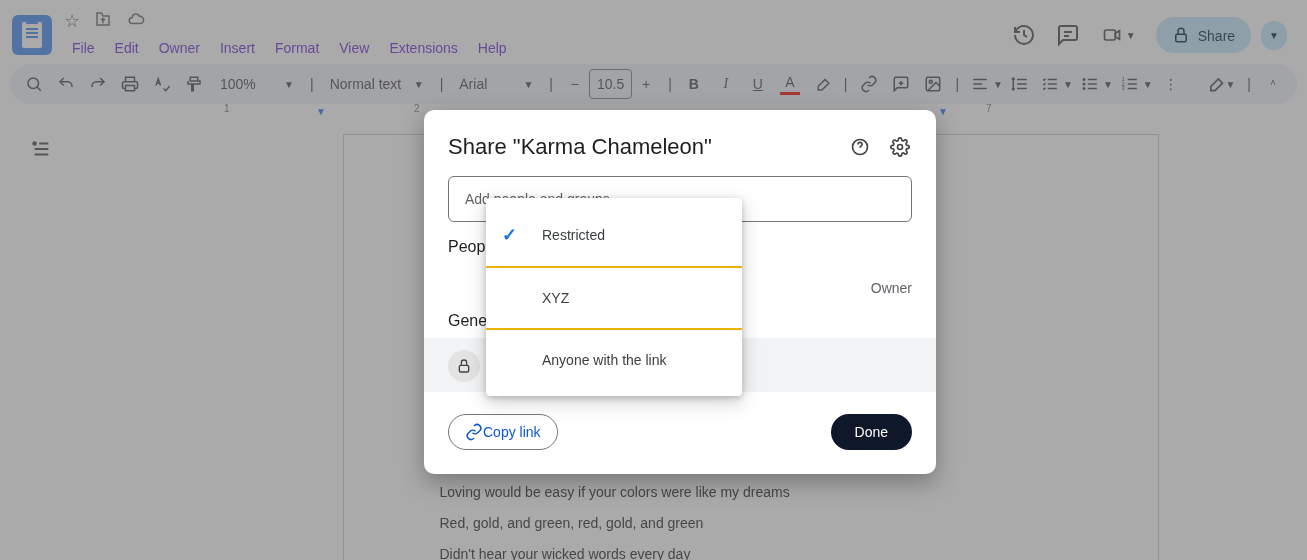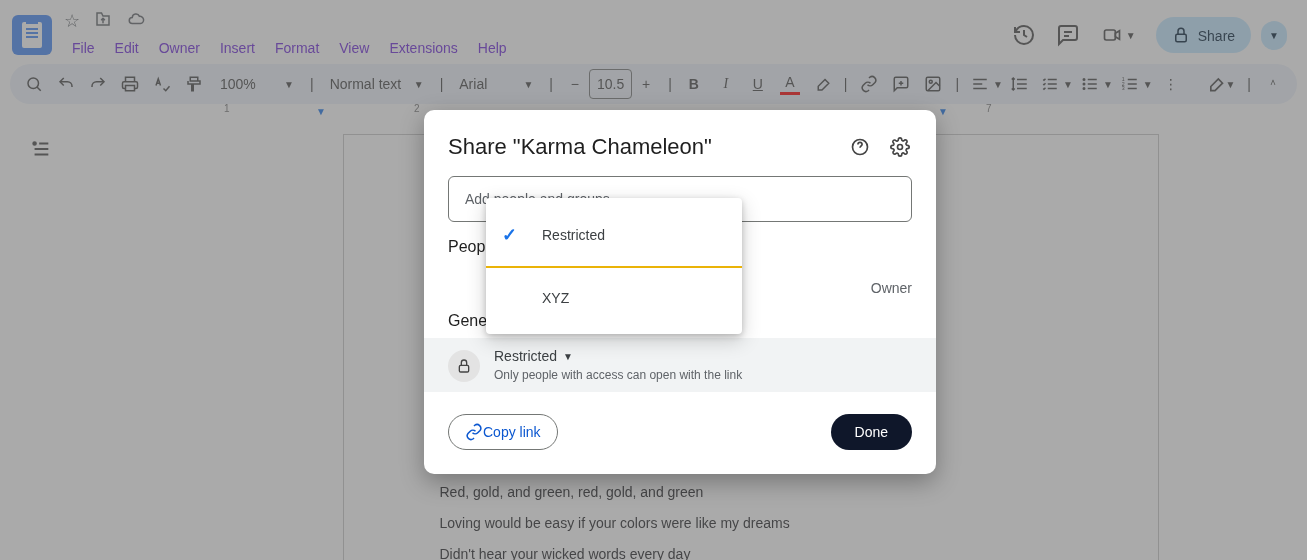--- a/index.html
+++ b/index.html
@@ -355,22 +355,22 @@
     <div class="page">
       <span class="rbracket" style="top:70px;left:86px;">⌐</span>
       <div>Desert-loving in your eyes all the way</div>
       <div>If I listen to your lies, would you say</div>
       <div>I'm a man (a man) without conviction</div>
       <div>I'm a man (a man) who doesn't know</div>
       <div>How to sell (to sell) a contradiction?</div>
       <div>You come and go, you come and go</div>
       <div>Karma, karma, karma, karma, karma chameleon</div>
       <div>You come and go, you come and go</div>
+      <div>Loving would be easy if your colors were like my dreams</div>
       <div>Red, gold, and green, red, gold, and green</div>
-      <div>Loving would be easy if your colors were like my dreams</div>
       <div>Didn't hear your wicked words every day</div>
     </div>
   </div>
 </div>
 
 <div class="scrim"></div>
 
 <div class="dialog">
   <div class="dialog-head">
     <span class="dialog-title">Share "Karma Chameleon"</span>
@@ -425,13 +425,17 @@
 
 <div class="access-menu">
   <div class="mitem">
     <span class="mcheck">✓</span>
     <span>Restricted</span>
   </div>
   <div class="mitem">
     <span class="mcheck"></span>
     <span>XYZ</span>
   </div>
+  <div class="mitem">
+    <span class="mcheck"></span>
+    <span>Anyone with the link</span>
+  </div>
 </div>
 
 </body></html>

